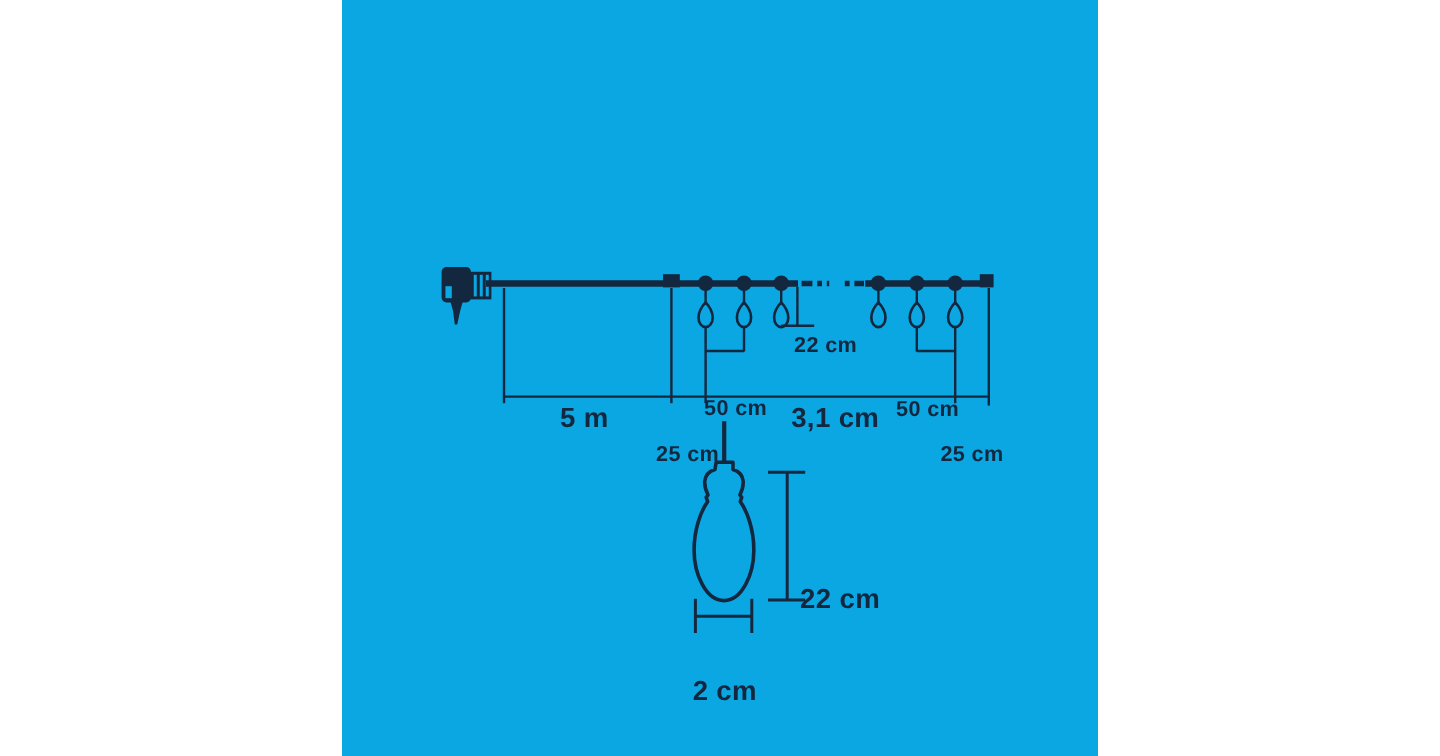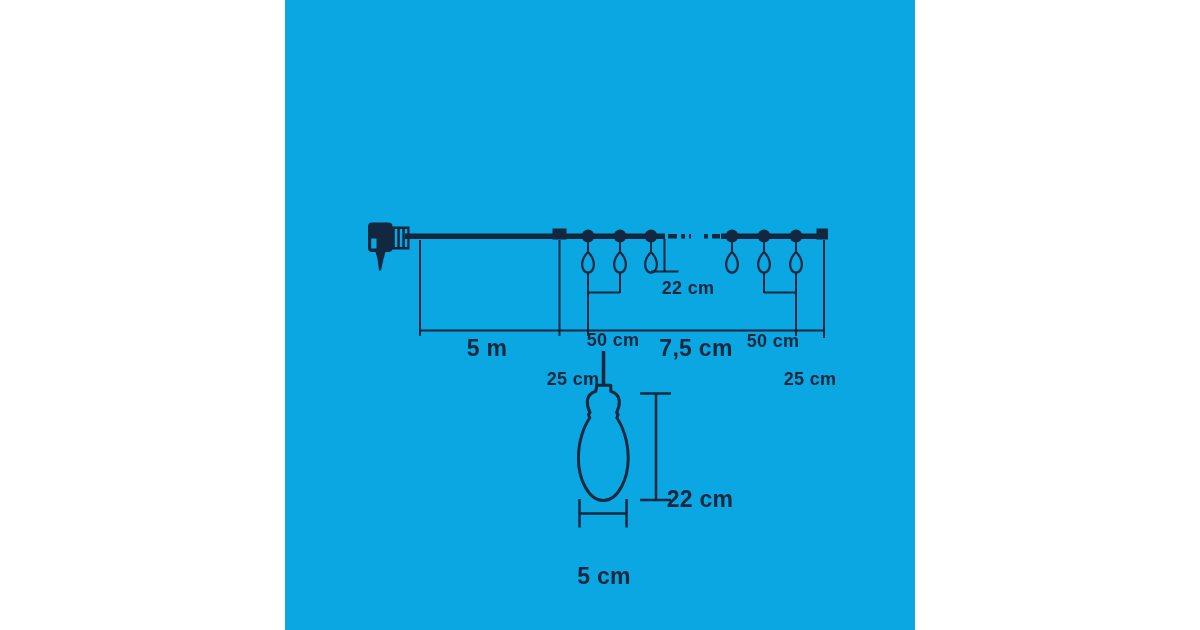--- a/index.html
+++ b/index.html
@@ -128,22 +128,22 @@
 
         <g stroke="var(--ink)" stroke-width="2.5">
           <line x1="294" y1="513.5" x2="342" y2="513.5"></line>
           <line x1="294.5" y1="499" x2="294.5" y2="527.5"></line>
           <line x1="341.5" y1="499" x2="341.5" y2="527.5"></line>
         </g>
       </g>
     </svg>
 
     <div class="lbl lbl-lg pos-lead">5 m</div>
-    <div class="lbl lbl-lg pos-total">7,5 cm</div>
+    <div class="lbl lbl-lg pos-total">3,1 cm</div>
     <div class="lbl lbl-sm pos-off-start">25 cm</div>
     <div class="lbl lbl-sm pos-off-end">25 cm</div>
     <div class="lbl lbl-sm pos-spacing-a">50 cm</div>
     <div class="lbl lbl-sm pos-spacing-b">50 cm</div>
     <div class="lbl lbl-sm pos-drop">22 cm</div>
     <div class="lbl lbl-lg pos-bulb-height">22 cm</div>
-    <div class="lbl lbl-lg pos-bulb-width">5 cm</div>
+    <div class="lbl lbl-lg pos-bulb-width">2 cm</div>
   </div>
 </div>
 
 </body></html>

